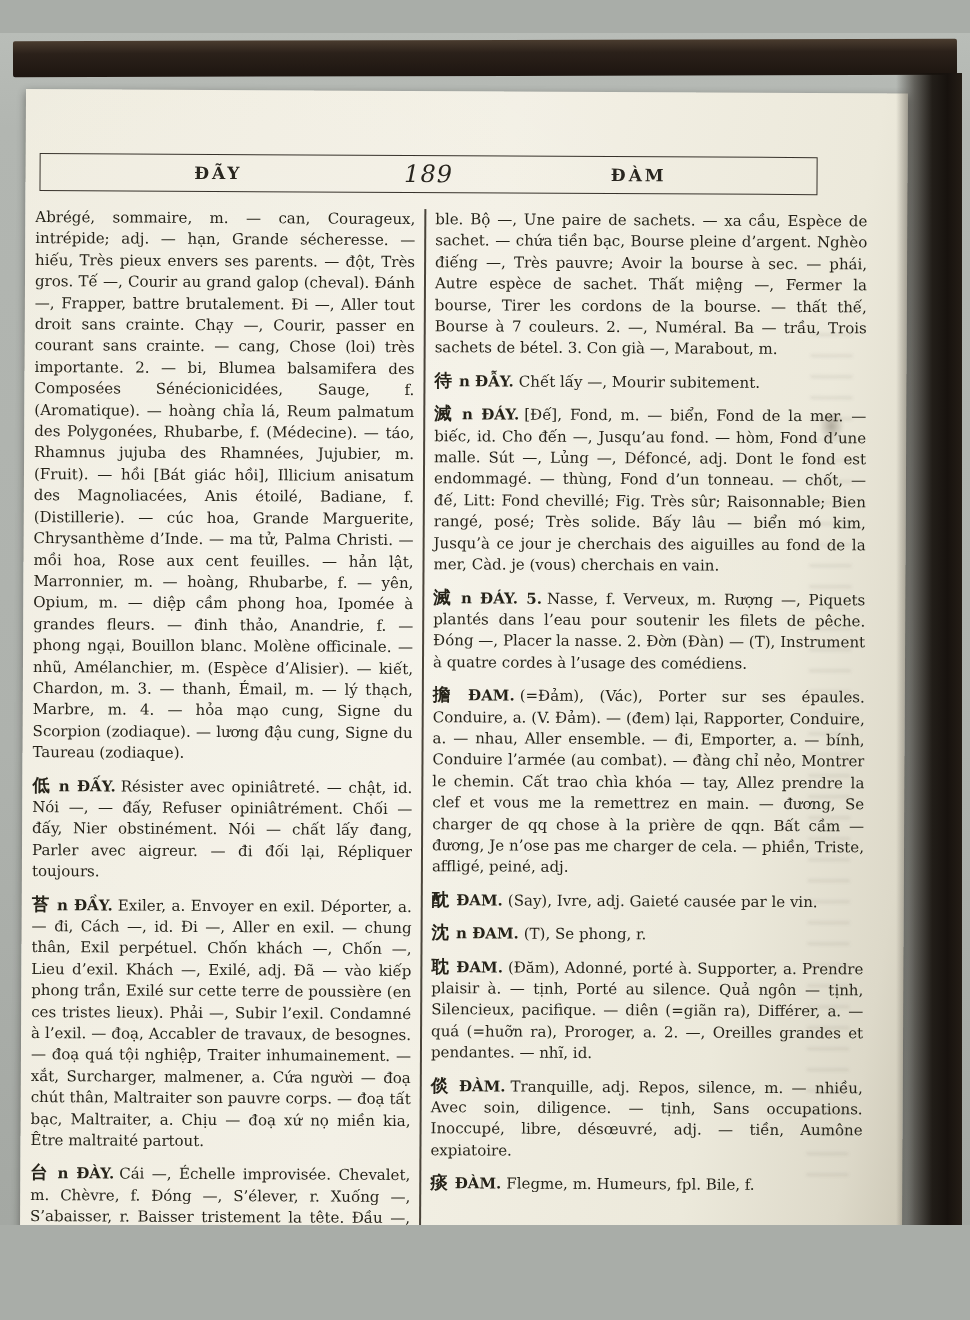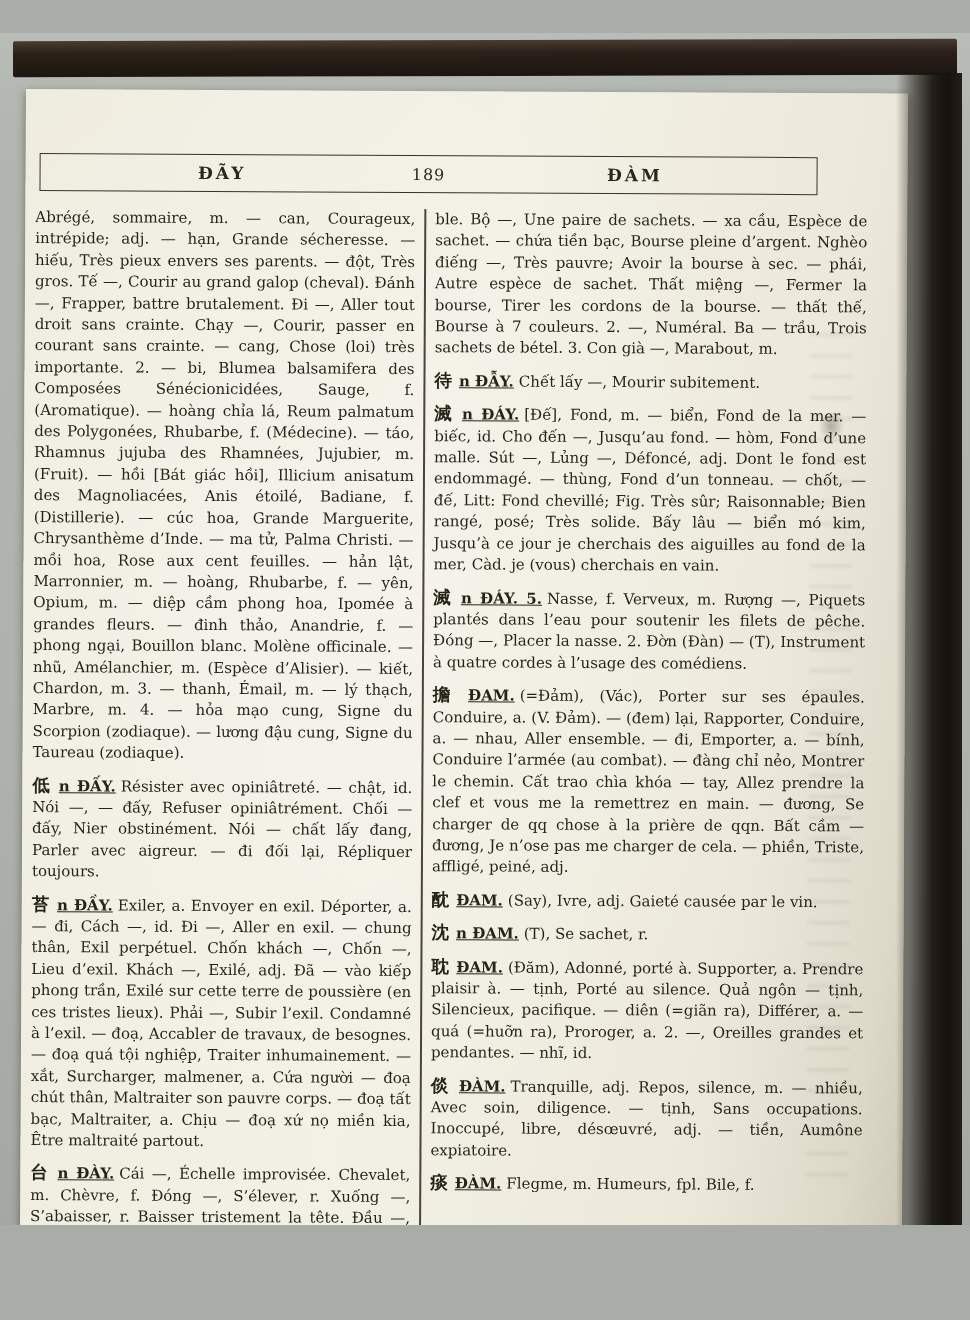--- a/index.html
+++ b/index.html
@@ -35,40 +35,40 @@
   .header-box{
     position:absolute;top:64px;left:14px;width:778px;height:38px;
     border:1.6px solid #37322b;
     display:grid;grid-template-columns:1fr auto 1fr;align-items:center;
     box-sizing:border-box;
   }
   .header-word{
     font-weight:bold;font-size:17px;letter-spacing:3px;text-align:center;
   }
   .page-number{
-    font-size:16px;letter-spacing:1px;padding:0 8px;font-weight:normal;
+    font-size:24px;letter-spacing:1px;padding:0 8px;font-weight:normal;font-style:italic;
   }
   .columns{
     position:absolute;top:118px;left:10px;width:832px;height:1050px;
     display:flex;overflow:hidden;
   }
   .col{
     font-size:15px;line-height:21.4px;text-align:justify;
     color:#262319;
   }
   .col.left{width:380px;}
   .col.right{width:432px;}
   .divider-wrap{width:20px;display:flex;justify-content:center;}
   .rule{width:1.4px;background:#4a443a;height:1042px;}
   p.para{margin:0;}
   p.para + p.para{margin-top:11px;}
   .glyph{
     font-size:17.5px;font-weight:bold;margin-right:7px;letter-spacing:0;
   }
-  .head{font-weight:bold;margin-right:5px;text-decoration:underline;}
+  .head{font-weight:bold;margin-right:5px;}
   
   .bleed{
     position:absolute;top:240px;right:54px;width:42px;height:860px;
     background:repeating-linear-gradient(180deg,
       rgba(90,84,70,0.10) 0px, rgba(90,84,70,0.10) 3px,
       rgba(0,0,0,0) 3px, rgba(0,0,0,0) 21px);
     filter:blur(1.5px);
   }
   .smudge{
     position:absolute;right:62px;top:318px;width:26px;height:30px;
@@ -125,21 +125,21 @@
         <div class="rule"></div>
       </div>
 
       <div class="col right">
         <p class="para"><span class="body">ble. Bộ —, Une paire de sachets. — xa cầu, Espèce de sachet. — chứa tiền bạc, Bourse pleine d’argent. Nghèo điếng —, Très pauvre; Avoir la bourse à sec. — phái, Autre espèce de sachet. Thất miệng —, Fermer la bourse, Tirer les cordons de la bourse. — thất thế, Bourse à 7 couleurs. 2. —, Numéral. Ba — trầu, Trois sachets de bétel. 3. Con già —, Marabout, m.</span></p>
         <p class="para"><span class="glyph">待</span><span class="head">n ĐẪY.</span><span class="body">Chết lấy —, Mourir subitement.</span></p>
         <p class="para"><span class="glyph">滅</span><span class="head">n ĐÁY.</span><span class="body">[Đế], Fond, m. — biển, Fond de la mer. — biếc, id. Cho đến —, Jusqu’au fond. — hòm, Fond d’une malle. Sút —, Lủng —, Défoncé, adj. Dont le fond est endommagé. — thùng, Fond d’un tonneau. — chốt, — đế, Litt: Fond chevillé; Fig. Très sûr; Raisonnable; Bien rangé, posé; Très solide. Bấy lâu — biển mó kim, Jusqu’à ce jour je cherchais des aiguilles au fond de la mer, Càd. je (vous) cherchais en vain.</span></p>
         <p class="para"><span class="glyph">滅</span><span class="head">n ĐÁY. 5.</span><span class="body">Nasse, f. Verveux, m. Rượng —, Piquets plantés dans l’eau pour soutenir les filets de pêche. Đóng —, Placer la nasse. 2. Đờn (Đàn) — (T), Instrument à quatre cordes à l’usage des comédiens.</span></p>
         <p class="para"><span class="glyph">擔</span><span class="head">ĐAM.</span><span class="body">(=Đảm), (Vác), Porter sur ses épaules. Conduire, a. (V. Đảm). — (đem) lại, Rapporter, Conduire, a. — nhau, Aller ensemble. — đi, Emporter, a. — bính, Conduire l’armée (au combat). — đàng chỉ nẻo, Montrer le chemin. Cất trao chìa khóa — tay, Allez prendre la clef et vous me la remettrez en main. — đương, Se charger de qq chose à la prière de qqn. Bất cầm — đương, Je n’ose pas me charger de cela. — phiền, Triste, affligé, peiné, adj.</span></p>
         <p class="para"><span class="glyph">酖</span><span class="head">ĐAM.</span><span class="body">(Say), Ivre, adj. Gaieté causée par le vin.</span></p>
-        <p class="para"><span class="glyph">沈</span><span class="head">n ĐAM.</span><span class="body">(T), Se sachet, r.</span></p>
+        <p class="para"><span class="glyph">沈</span><span class="head">n ĐAM.</span><span class="body">(T), Se phong, r.</span></p>
         <p class="para"><span class="glyph">耽</span><span class="head">ĐAM.</span><span class="body">(Đăm), Adonné, porté à. Supporter, a. Prendre plaisir à. — tịnh, Porté au silence. Quả ngôn — tịnh, Silencieux, pacifique. — diên (=giãn ra), Différer, a. — quá (=huỡn ra), Proroger, a. 2. —, Oreilles grandes et pendantes. — nhĩ, id.</span></p>
         <p class="para"><span class="glyph">倓</span><span class="head">ĐÀM.</span><span class="body">Tranquille, adj. Repos, silence, m. — nhiều, Avec soin, diligence. — tịnh, Sans occupations. Inoccupé, libre, désœuvré, adj. — tiền, Aumône expiatoire.</span></p>
         <p class="para"><span class="glyph">痰</span><span class="head">ĐÀM.</span><span class="body">Flegme, m. Humeurs, fpl. Bile, f.</span></p>
       </div>
 
     </div>
 
     <div class="bleed"></div>
     <div class="smudge"></div>
   </div>

